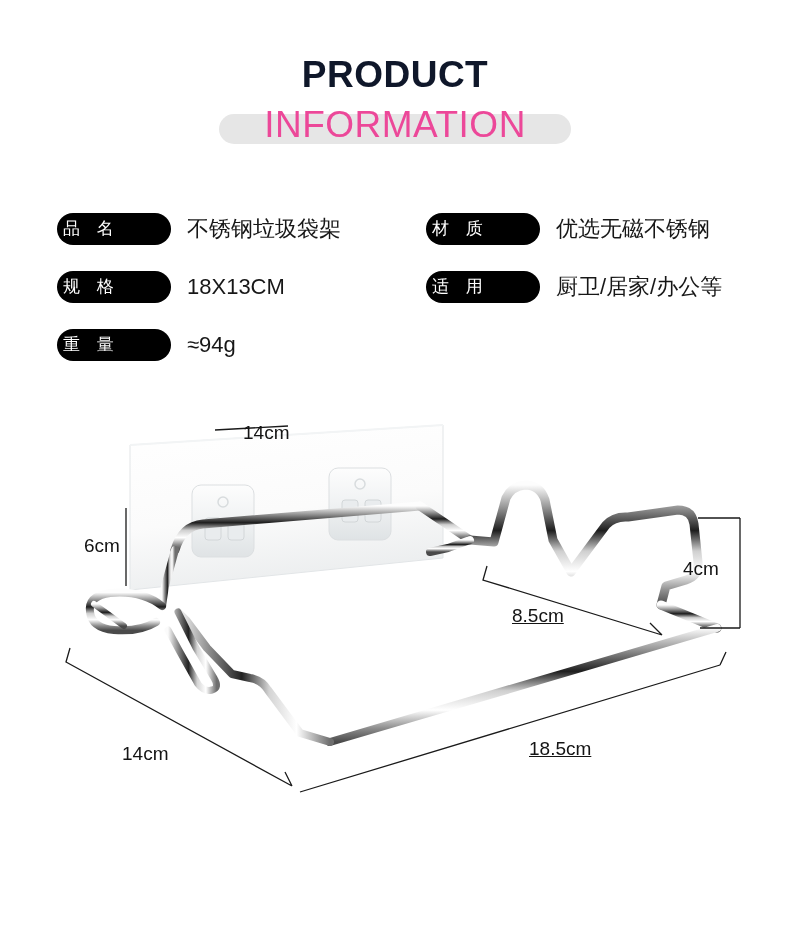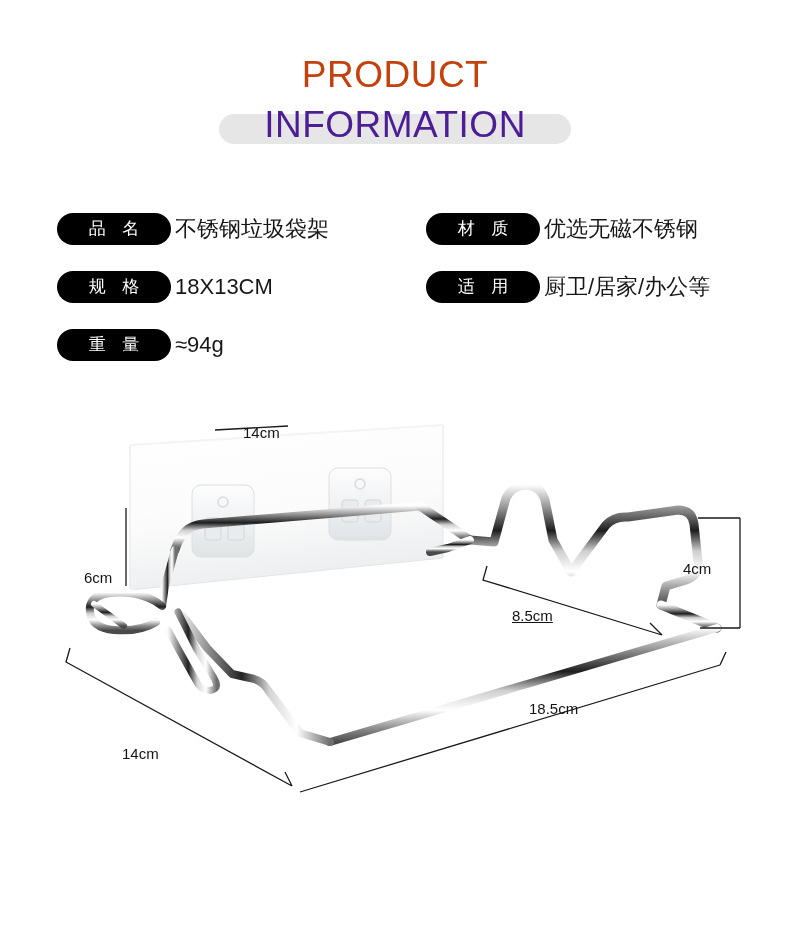--- a/index.html
+++ b/index.html
@@ -22,22 +22,22 @@
     position: absolute;
     left: 0;
     top: 52px;
     width: 790px;
     text-align: center;
   }
   .title-line1 {
     font-size: 37px;
     line-height: 46px;
     letter-spacing: 0.5px;
-    color: #c2410c;
-    font-weight: 400;
+    color: #0f172a;
+    font-weight: 700;
   }
   .title-line2-wrap {
     position: relative;
     height: 50px;
     margin-top: 2px;
   }
   .title-pill {
     position: absolute;
     left: 50%;
     transform: translateX(-50%);
@@ -45,21 +45,21 @@
     width: 352px;
     height: 30px;
     background: #e6e6e6;
     border-radius: 16px;
   }
   .title-line2 {
     position: relative;
     font-size: 37px;
     line-height: 50px;
     letter-spacing: 0.5px;
-    color: #4c1d95;
+    color: #ec4899;
     font-weight: 400;
   }
 
   
   .specs {
     position: absolute;
     left: 0;
     top: 200px;
     width: 790px;
   }
@@ -77,56 +77,56 @@
   }
   .spec-pill {
     flex: 0 0 auto;
     width: 114px;
     height: 32px;
     background: #000000;
     border-radius: 16px;
     color: #ffffff;
     font-size: 17px;
     line-height: 32px;
-    text-align: center;
+    text-align: left;
     letter-spacing: 6px;
     text-indent: 6px;
     box-sizing: border-box;
   }
   .spec-value {
-    margin-left: 4px;
+    margin-left: 16px;
     font-size: 22px;
     line-height: 32px;
     color: #171717;
     white-space: nowrap;
   }
 
   
   .photo {
     position: absolute;
     left: 0;
     top: 390px;
     width: 790px;
     height: 430px;
   }
   .photo svg { display: block; }
 
   .dim-label {
     position: absolute;
-    font-size: 15px;
+    font-size: 19px;
     line-height: 22px;
     color: #141414;
     white-space: nowrap;
   }
   .dim-14-top   { left: 243px; top: 422px; }
-  .dim-6        { left: 84px;  top: 535px; margin-top: 32px; }
+  .dim-6        { left: 84px;  top: 535px; }
   .dim-4        { left: 683px; top: 558px; }
   .dim-85       { left: 512px; top: 605px; text-decoration: underline; }
   .dim-14-bot   { left: 122px; top: 743px; }
-  .dim-185      { left: 529px; top: 698px; }
+  .dim-185      { left: 529px; top: 738px; text-decoration: underline; }
 </style>
 </head>
 <body>
 
 <div class="title-block">
   <div class="title-line1">PRODUCT</div>
   <div class="title-line2-wrap">
     <div class="title-pill"></div>
     <div class="title-line2">INFORMATION</div>
   </div>

